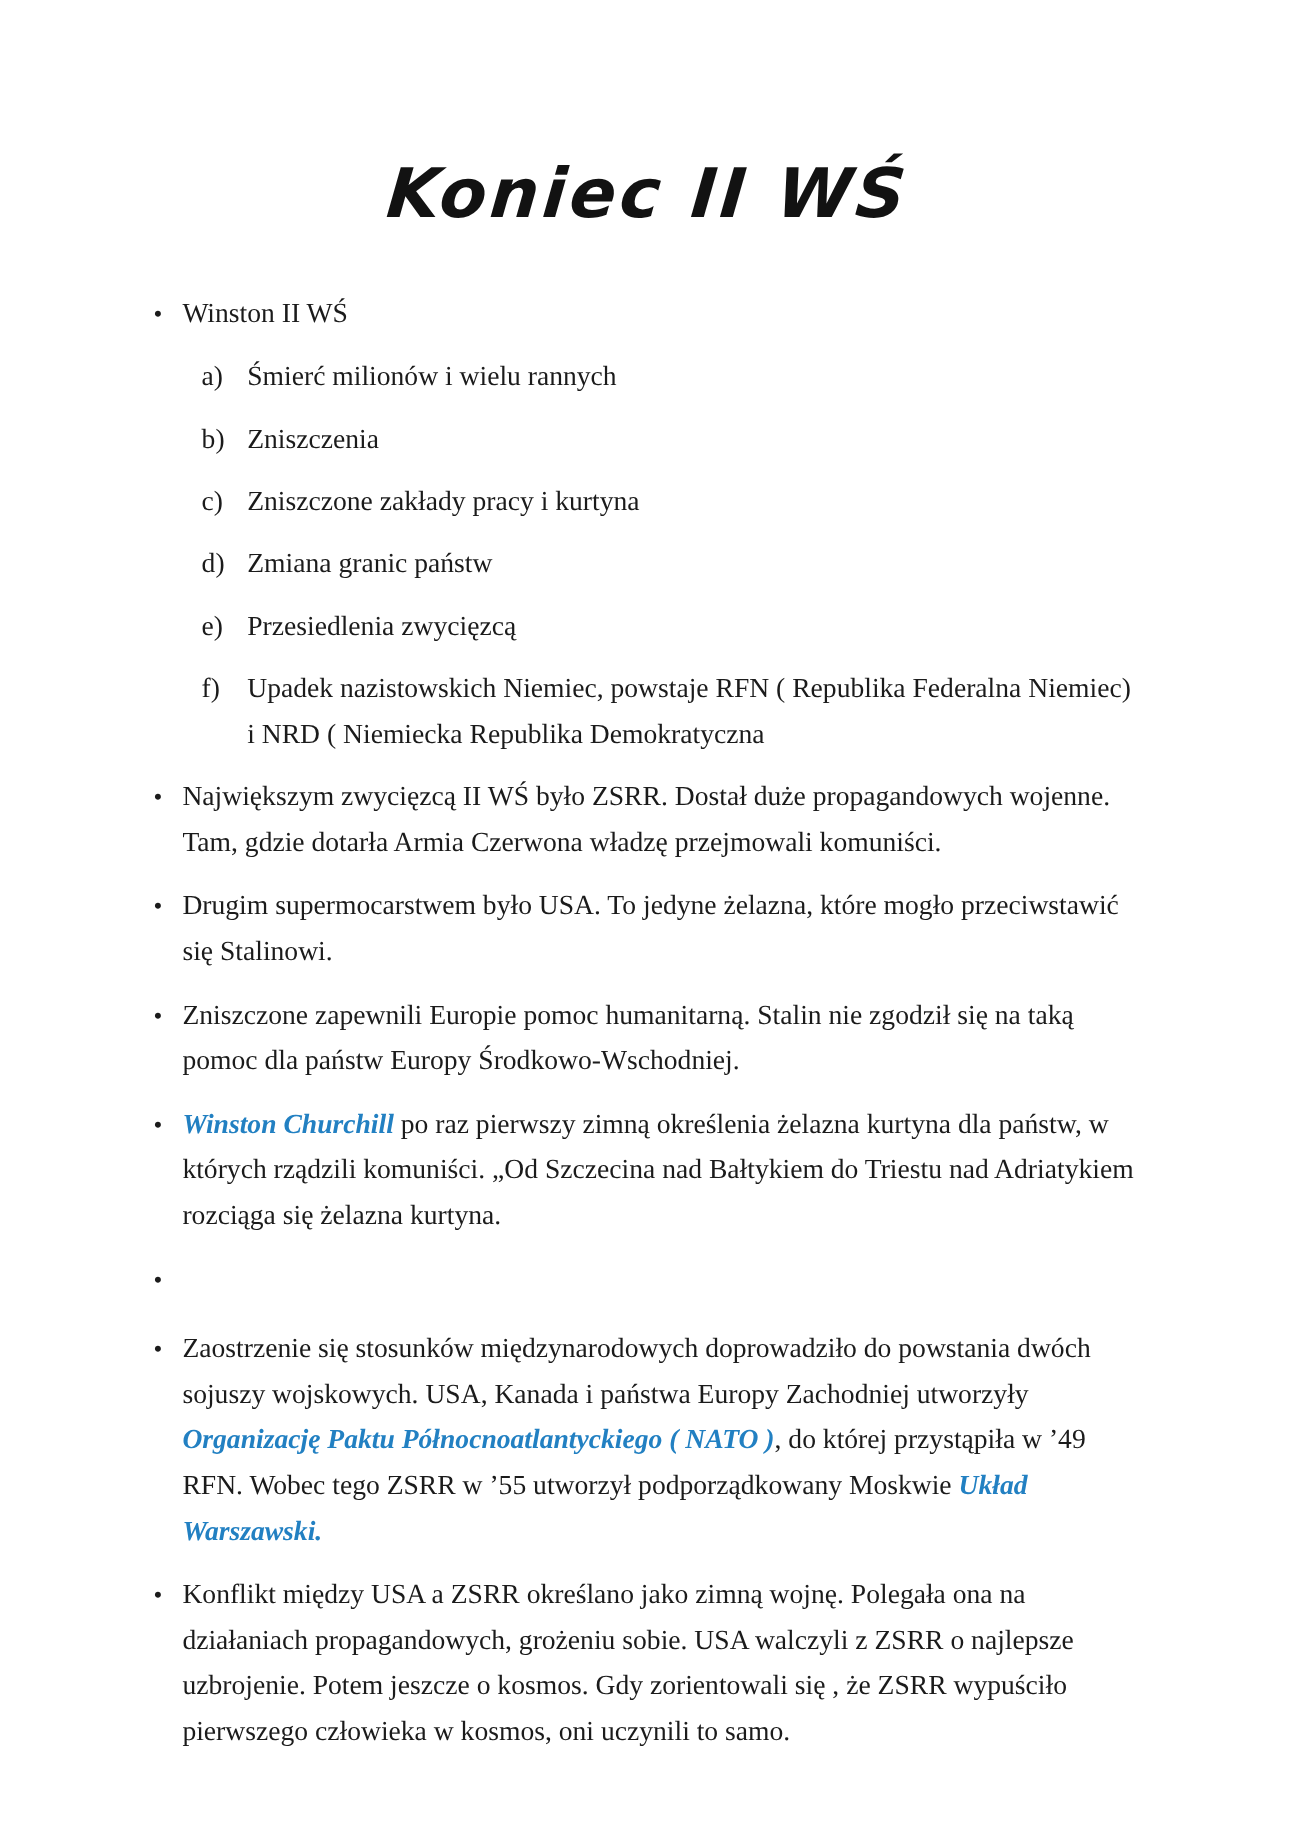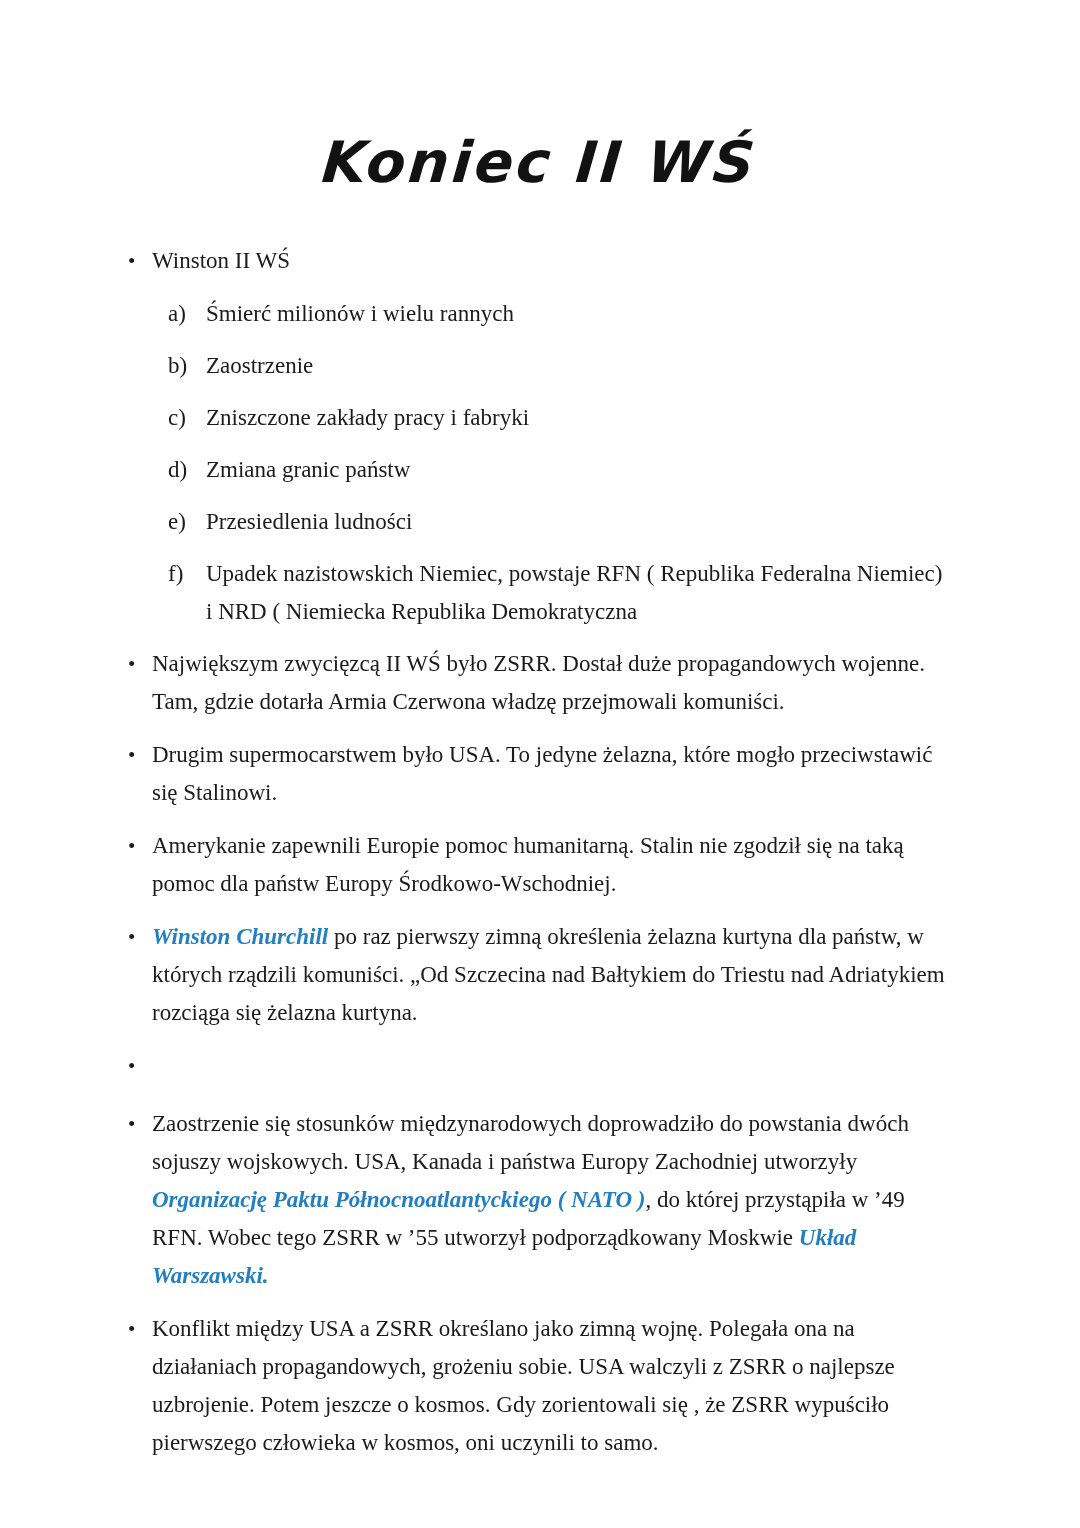--- a/index.html
+++ b/index.html
@@ -56,52 +56,52 @@
       <span class="dot">•</span>
       <span class="ptxt">Winston II WŚ</span>
     </div>
 
     <div class="lrow">
       <span class="lab">a)</span>
       <span class="ltxt">Śmierć milionów i wielu rannych</span>
     </div>
     <div class="lrow">
       <span class="lab">b)</span>
-      <span class="ltxt">Zaostrzenie</span>
+      <span class="ltxt">Zniszczenia</span>
     </div>
     <div class="lrow">
       <span class="lab">c)</span>
-      <span class="ltxt">Zniszczone zakłady pracy i fabryki</span>
+      <span class="ltxt">Zniszczone zakłady pracy i kurtyna</span>
     </div>
     <div class="lrow">
       <span class="lab">d)</span>
       <span class="ltxt">Zmiana granic państw</span>
     </div>
     <div class="lrow">
       <span class="lab">e)</span>
-      <span class="ltxt">Przesiedlenia ludności</span>
+      <span class="ltxt">Przesiedlenia zwycięzcą</span>
     </div>
     <div class="lrow">
       <span class="lab">f)</span>
       <span class="ltxt">Upadek nazistowskich Niemiec, powstaje RFN ( Republika Federalna Niemiec) i NRD ( Niemiecka Republika Demokratyczna</span>
     </div>
 
     <div class="brow">
       <span class="dot">•</span>
       <span class="ptxt">Największym zwycięzcą II WŚ było ZSRR. Dostał duże propagandowych wojenne. Tam, gdzie dotarła Armia Czerwona władzę przejmowali komuniści.</span>
     </div>
 
     <div class="brow">
       <span class="dot">•</span>
       <span class="ptxt">Drugim supermocarstwem było USA. To jedyne żelazna, które mogło przeciwstawić się Stalinowi.</span>
     </div>
 
     <div class="brow">
       <span class="dot">•</span>
-      <span class="ptxt">Amerykanie zapewnili Europie pomoc humanitarną. Stalin nie zgodził się na taką pomoc dla państw Europy Środkowo-Wschodniej.</span>
+      <span class="ptxt">Zniszczone zapewnili Europie pomoc humanitarną. Stalin nie zgodził się na taką pomoc dla państw Europy Środkowo-Wschodniej.</span>
     </div>
 
     <div class="brow">
       <span class="dot">•</span>
       <span class="ptxt"><span class="blue-term">Winston Churchill</span><span> po raz pierwszy zimną określenia </span><span class="ital">żelazna kurtyna</span><span> dla państw, w których rządzili komuniści. „Od Szczecina nad Bałtykiem do Triestu nad Adriatykiem rozciąga się żelazna kurtyna.</span></span>
     </div>
 
     <div class="brow empty-bullet">
       <span class="dot">•</span>
       <span class="ptxt"></span>

